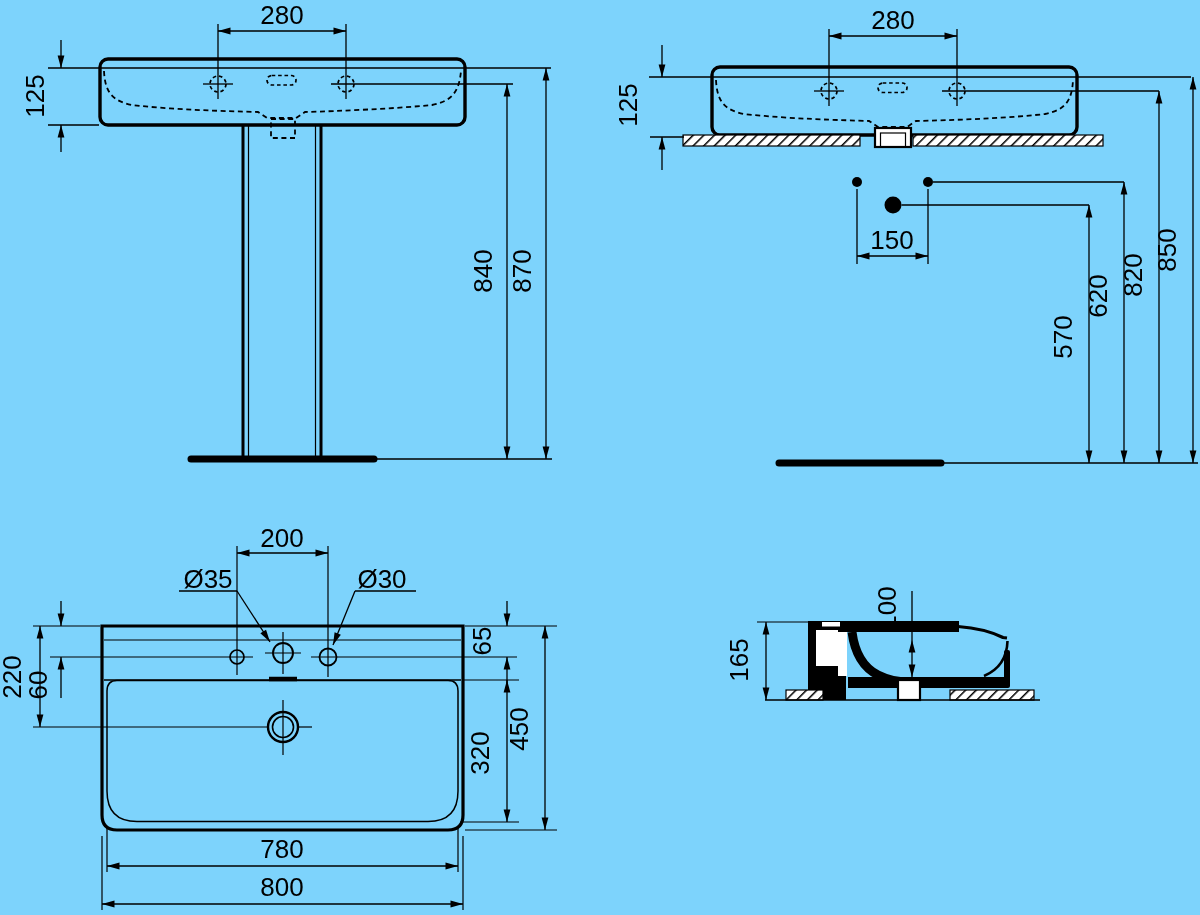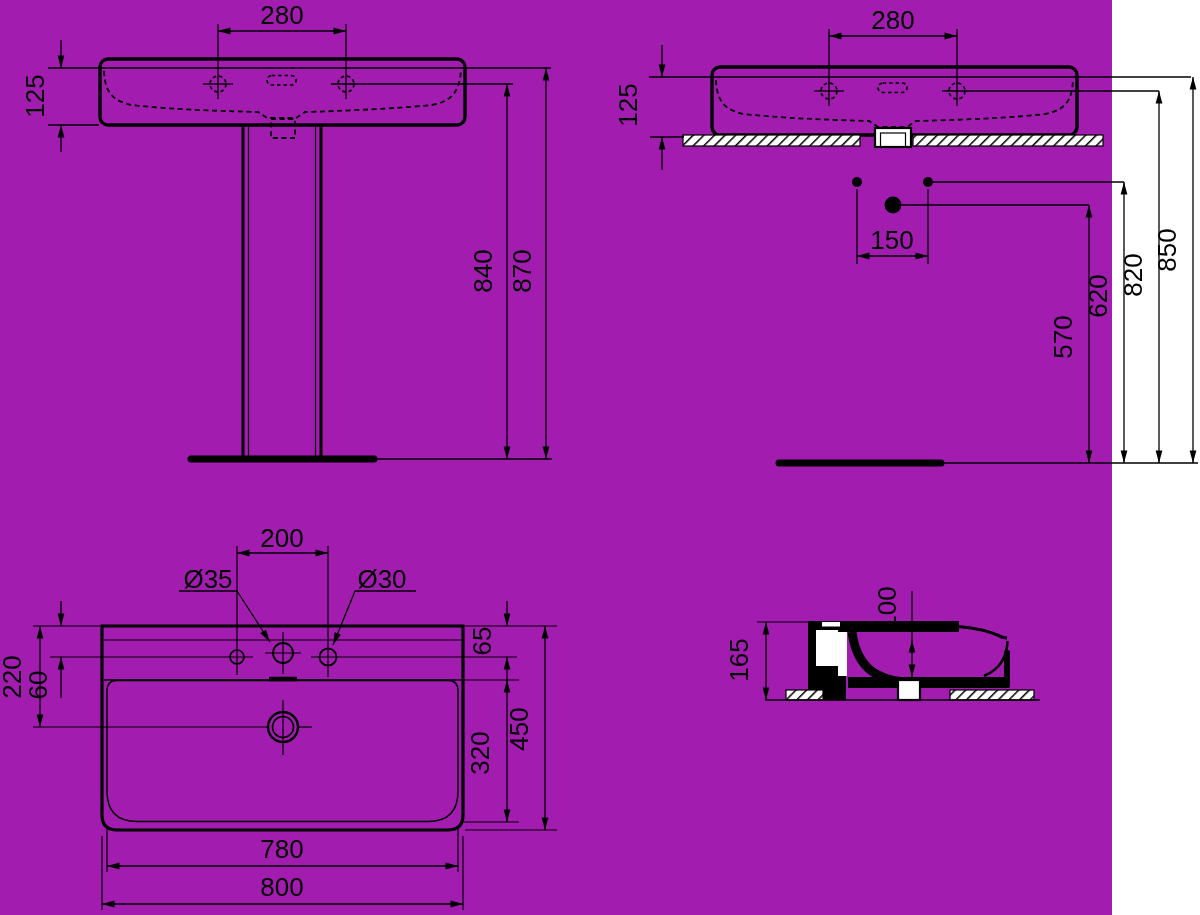--- a/index.html
+++ b/index.html
@@ -1,16 +1,16 @@
 <!DOCTYPE html>
 <html><head>
 <meta charset="utf-8">
 <style>
   html,body{margin:0;padding:0;background:#ffffff;}
-  #canvas{width:1112px;height:915px;position:relative;background:#a21caf;}
+  #canvas{width:1200px;height:915px;position:relative;background:#7dd3fc;}
   svg{display:block;}
   .dim{font-family:"Liberation Sans", sans-serif;font-size:26px;fill:#000;}
   .ln{stroke:#000;fill:none;}
   .thin{stroke-width:1.3;}
   .med{stroke-width:1.5;}
   .thick{stroke-width:3.4;}
   .dash{stroke-dasharray:5 3.6;stroke-width:1.8;}
   .dashsm{stroke-dasharray:3.6 2.8;stroke-width:1.7;}
   .blk{fill:#000;stroke:none;}
   .wht{fill:#fff;stroke:none;}

